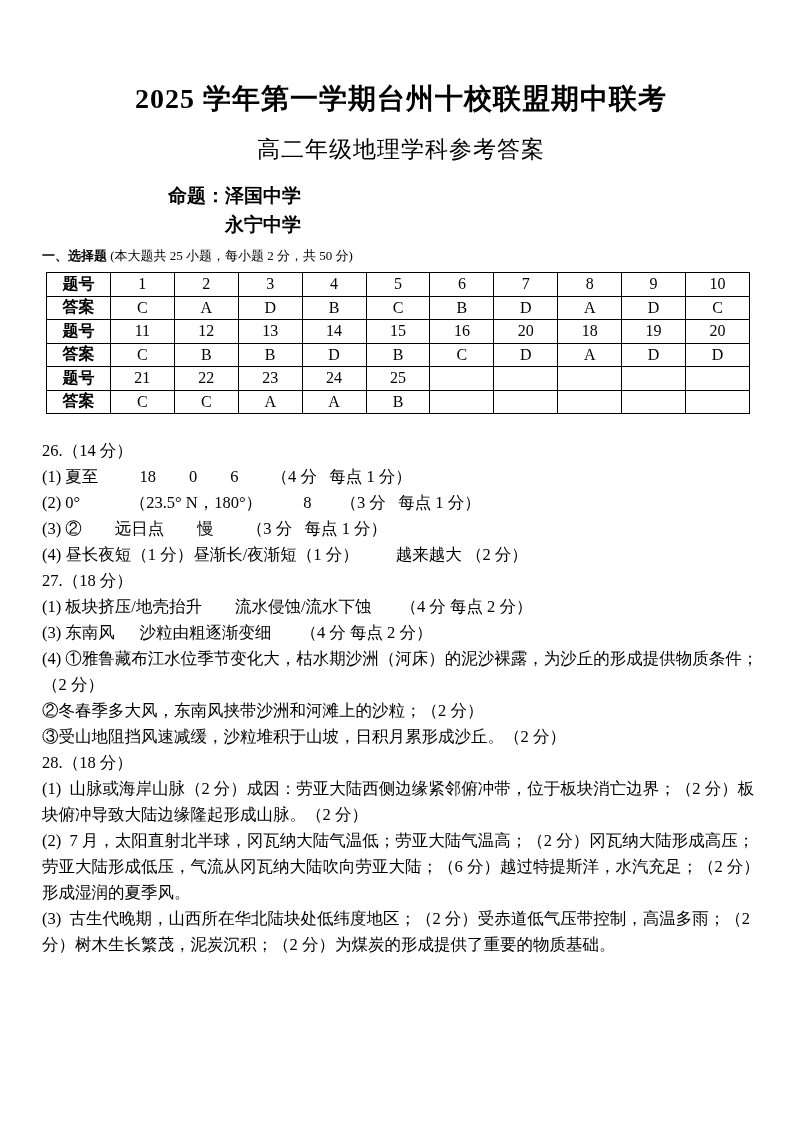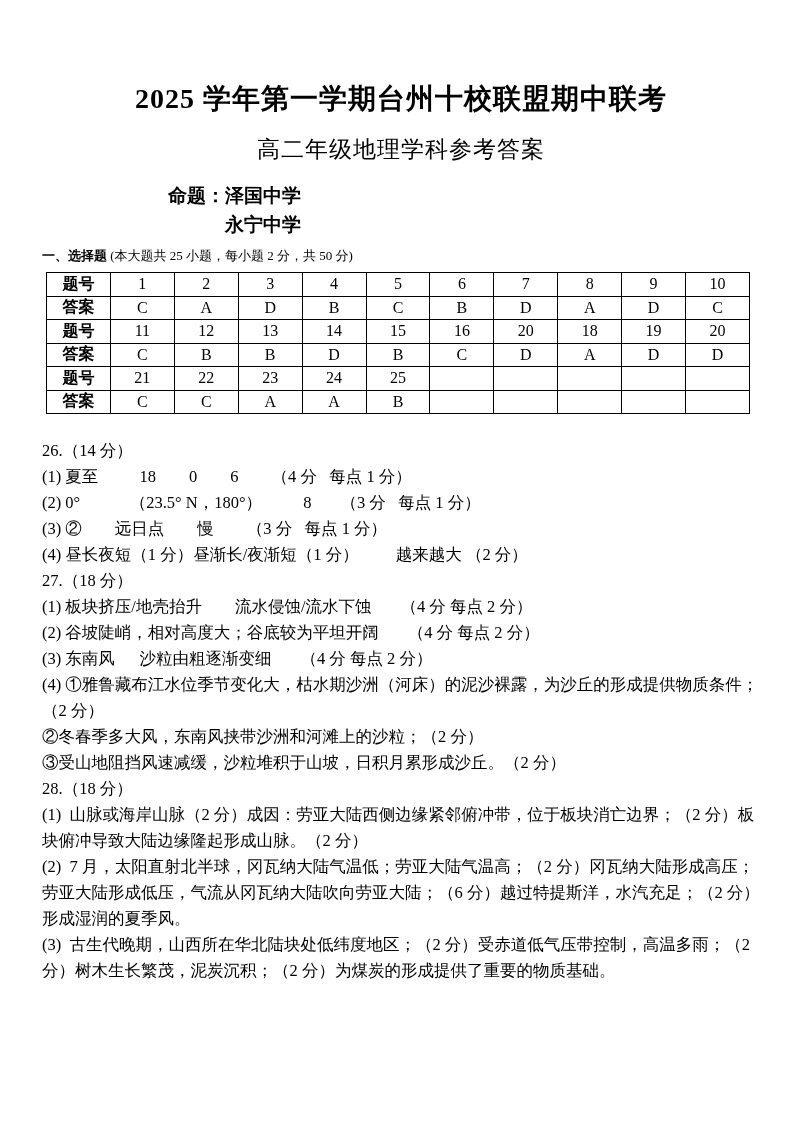--- a/index.html
+++ b/index.html
@@ -185,21 +185,20 @@
           <p class="line">(2) 0°            （23.5° N，180°）          8       （3 分   每点 1 分）</p>
           <p class="line">(3) ②        远日点        慢        （3 分   每点 1 分）</p>
           <p class="line">(4) 昼长夜短（1 分）昼渐长/夜渐短（1 分）         越来越大 （2 分）</p>
         </div>
     </section>
 
     <section>
       <p class="qnum">27.（18 分）</p>
       <div>
           <p class="line">(1) 板块挤压/地壳抬升        流水侵蚀/流水下蚀       （4 分 每点 2 分）</p>
-          <p class="line">(2) 谷坡陡峭，相对高度大；谷底较为平坦开阔       （4 分 每点 2 分）</p>
           <p class="line">(3) 东南风      沙粒由粗逐渐变细       （4 分 每点 2 分）</p>
           <p class="line">(4) ①雅鲁藏布江水位季节变化大，枯水期沙洲（河床）的泥沙裸露，为沙丘的形成提供物质条件；（2 分）</p>
           <p class="line">②冬春季多大风，东南风挟带沙洲和河滩上的沙粒；（2 分）</p>
           <p class="line">③受山地阻挡风速减缓，沙粒堆积于山坡，日积月累形成沙丘。（2 分）</p>
         </div>
     </section>
 
     <section>
       <p class="qnum">28.（18 分）</p>
       <div>

